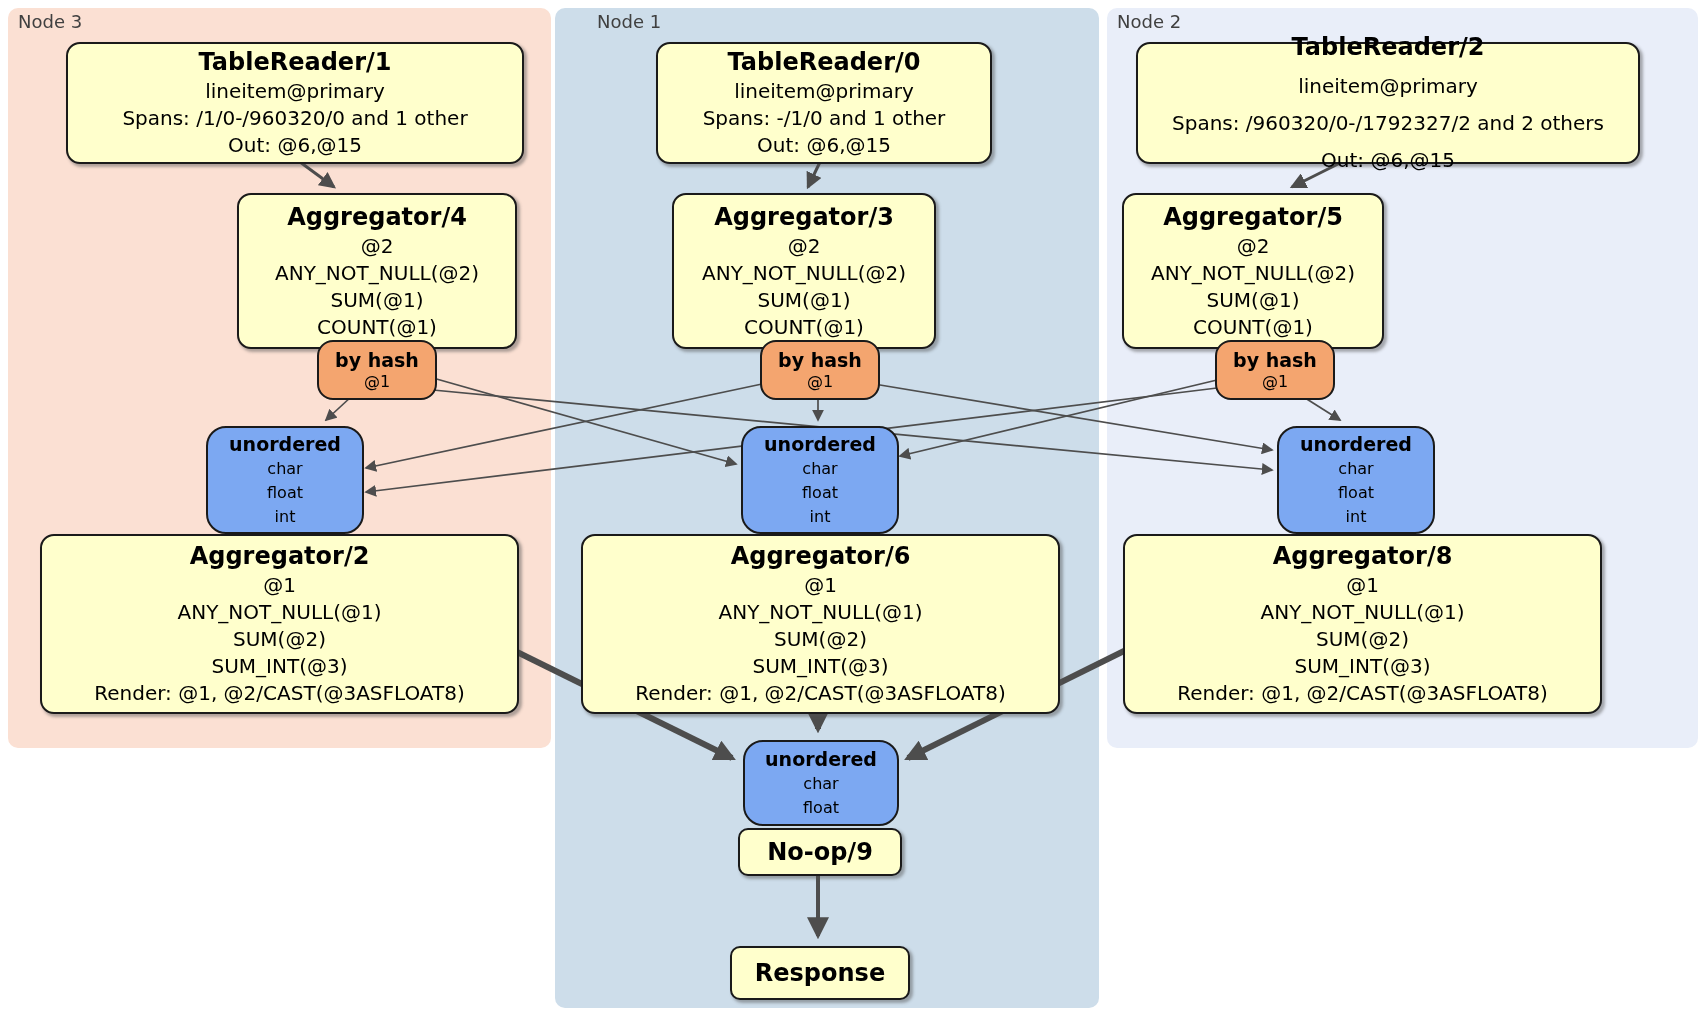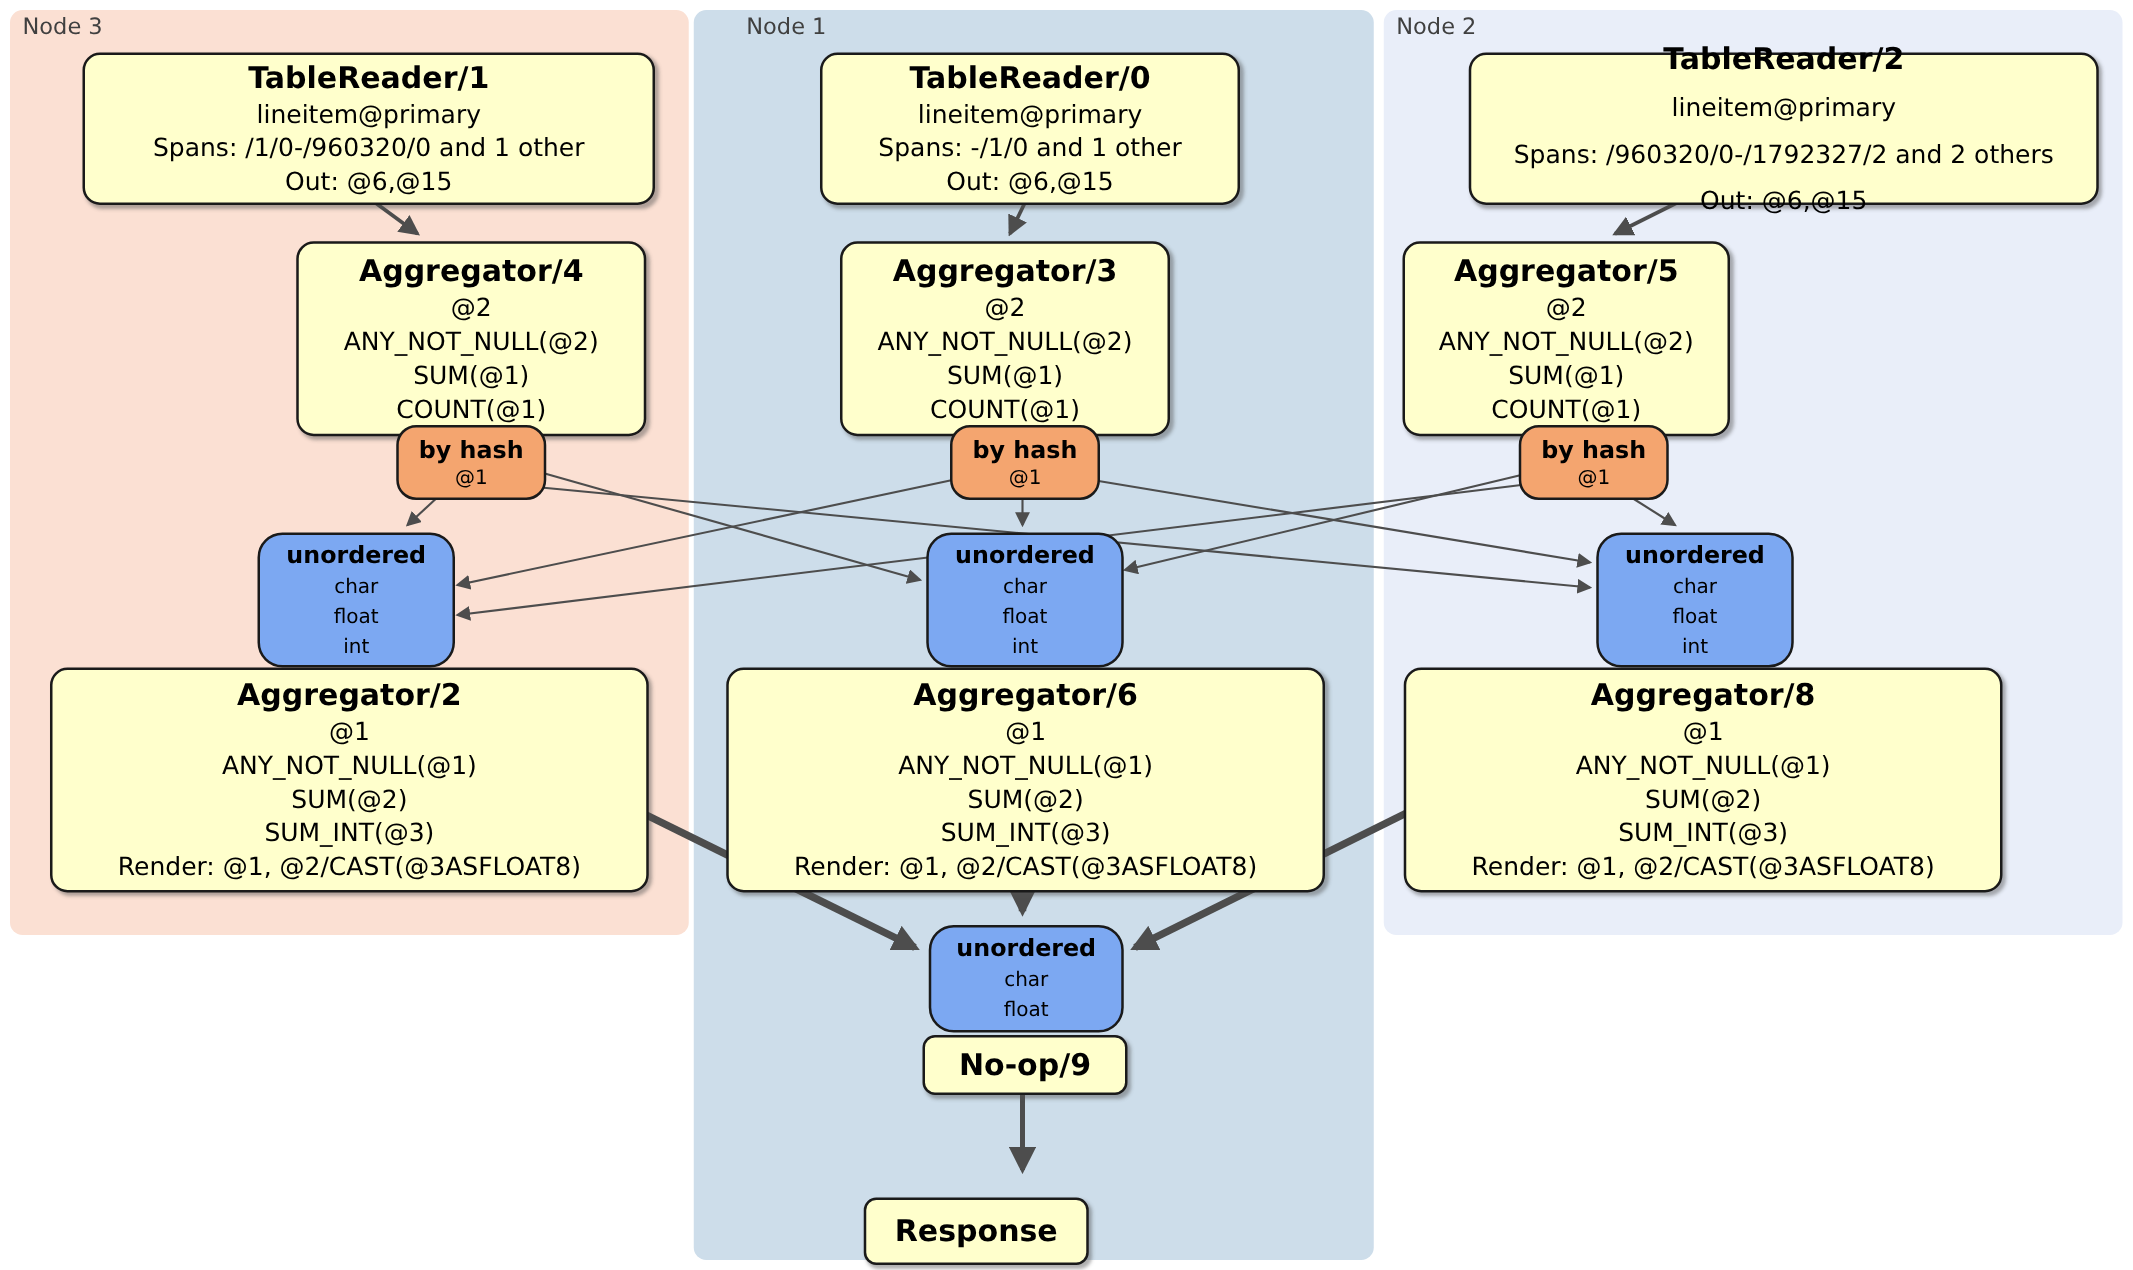--- a/index.html
+++ b/index.html
@@ -107,21 +107,21 @@
     <div class="pline">lineitem@primary</div>
     <div class="pline">Spans: /1/0-/960320/0 and 1 other</div>
     <div class="pline">Out: @6,@15</div>
   </div>
   <div class="pbox" style="left:656px;top:42px;width:332px;height:118px;">
     <div class="ptitle">TableReader/0</div>
     <div class="pline">lineitem@primary</div>
     <div class="pline">Spans: -/1/0 and 1 other</div>
     <div class="pline">Out: @6,@15</div>
   </div>
-  <div class="pbox" style="left:1175px;top:42px;width:500px;height:118px;gap:10px;">
+  <div class="pbox" style="left:1136px;top:42px;width:500px;height:118px;gap:10px;">
     <div class="ptitle">TableReader/2</div>
     <div class="pline">lineitem@primary</div>
     <div class="pline">Spans: /960320/0-/1792327/2 and 2 others</div>
     <div class="pline">Out: @6,@15</div>
   </div>
 
   <div class="pbox" style="left:237px;top:193px;width:276px;height:152px;">
     <div class="ptitle">Aggregator/4</div>
     <div class="pline">@2</div>
     <div class="pline">ANY_NOT_NULL(@2)</div>
@@ -201,17 +201,17 @@
   </div>
 
   <div class="sync" style="left:743px;top:740px;width:152px;height:82px;">
     <div class="stitle">unordered</div>
     <div class="sline">char</div>
     <div class="sline">float</div>
   </div>
   <div class="pbox" style="left:738px;top:828px;width:160px;height:44px;border-radius:10px;">
     <div class="ptitle">No-op/9</div>
   </div>
-  <div class="pbox" style="left:691px;top:946px;width:176px;height:50px;border-radius:10px;margin-top:12px;">
+  <div class="pbox" style="left:730px;top:946px;width:176px;height:50px;border-radius:10px;">
     <div class="ptitle">Response</div>
   </div>
 
 </div>
 
 </body></html>

